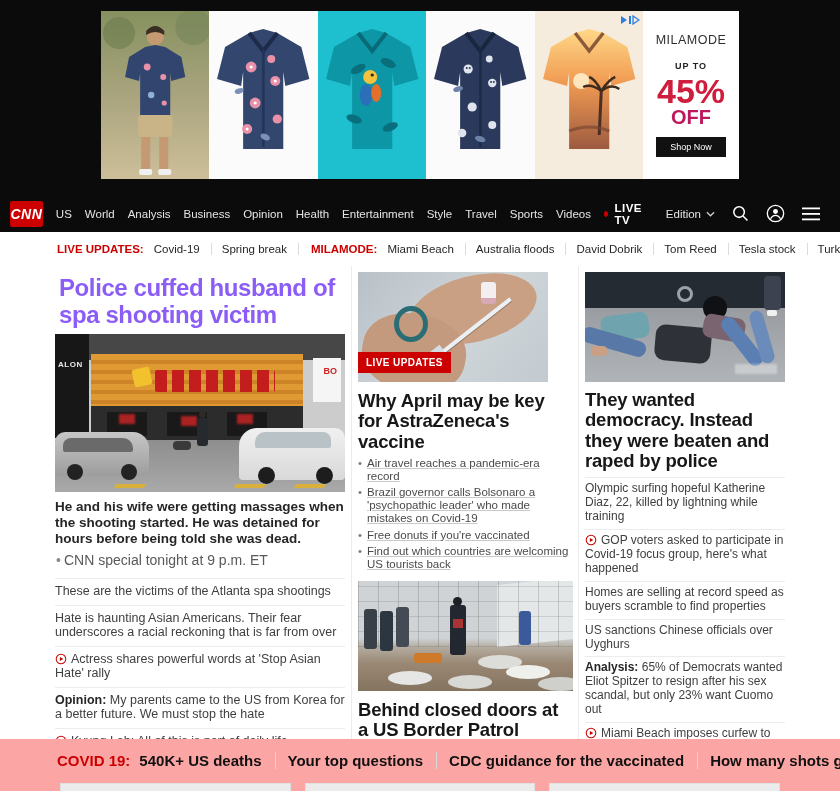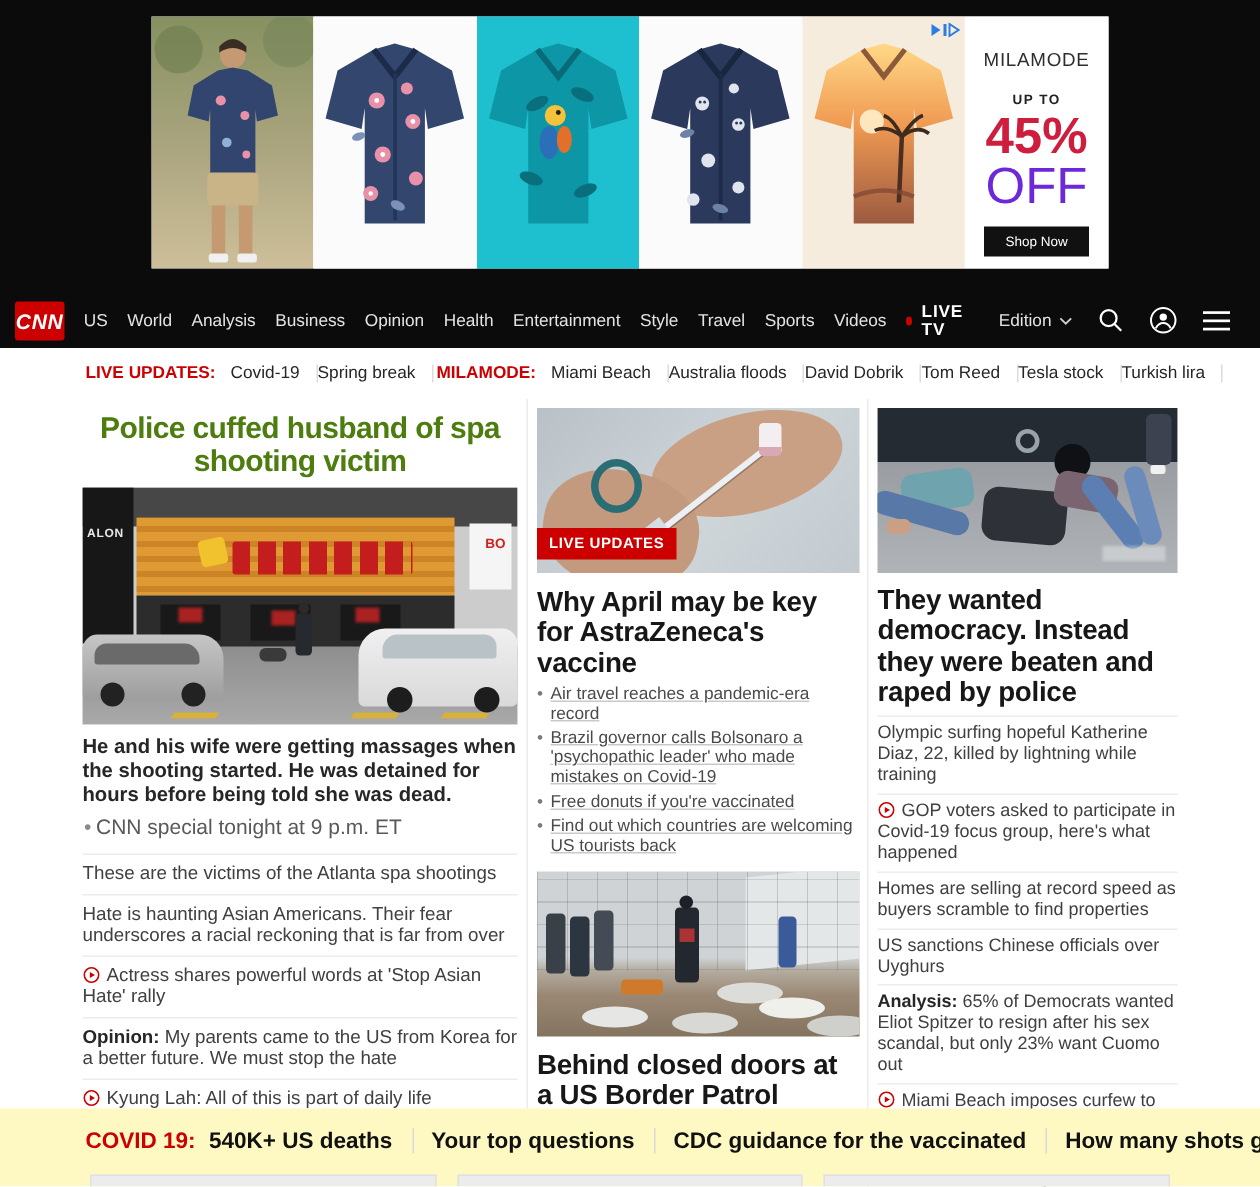--- a/index.html
+++ b/index.html
@@ -10,73 +10,73 @@
   
   .header { background:#0b0b0b; }
   .ad-zone { height:195px; display:flex; justify-content:center; align-items:flex-start; padding-top:11px; position:relative; }
   .ad { width:638px; height:168px; display:flex; background:#fff; position:relative; cursor:pointer; }
   .ad-tile { flex:1 1 0; position:relative; overflow:hidden; }
   .ad-tile svg { width:100%; height:100%; display:block; }
   .ad-panel { width:96px; background:#fff; text-align:center; padding-top:22px; flex:0 0 96px; }
   .ad-brand { font-size:12.5px; letter-spacing:.5px; color:#2e2e2e; }
   .ad-upto { font-size:9px; font-weight:bold; color:#222; margin-top:14px; letter-spacing:1px; }
   .ad-pct { font-size:34px; font-weight:800; color:#cf1d3e; line-height:.95; margin-top:4px; }
-  .ad-off { font-size:34px; font-weight:400; color:#6d28d9; line-height:1; }
+  .ad-off { font-size:20px; font-weight:700; color:#be185d; line-height:1; }
   .ad-cta { display:inline-block; background:#111; color:#fff; font-size:9px; padding:5px 14px; margin-top:10px; border:none; cursor:pointer; font-family:inherit; }
   .adchoices { position:absolute; top:3px; right:99px; width:26px; height:12px; display:flex; align-items:center; justify-content:flex-end; }
 
   
   .nav { height:37px; display:flex; align-items:center; padding:0 20px 0 10px; background:#0b0b0b; }
   .logo { background:#cc0000; color:#fff; font-weight:800; font-style:italic; font-size:14px; letter-spacing:.5px; width:35px; height:26px; display:flex; align-items:center; justify-content:center; border-radius:2px; margin-right:13px; cursor:pointer; }
   .nav-item { color:#e4e4e4; font-size:11.5px; margin-right:13px; cursor:pointer; white-space:nowrap; }
   .nav-right { margin-left:auto; display:flex; align-items:center; gap:17px; }
   .live-tv { display:flex; align-items:center; gap:6px; color:#fff; font-weight:bold; font-size:11.5px; letter-spacing:.5px; cursor:pointer; }
   .live-dot { width:6px; height:6px; border-radius:50%; background:#cc0000; }
   .edition { display:flex; align-items:center; gap:5px; color:#e4e4e4; font-size:11.5px; cursor:pointer; }
   .nav-icon { display:flex; align-items:center; cursor:pointer; }
 
   
   .trending { height:34px; display:flex; align-items:center; padding-left:57px; font-size:11.5px; color:#262626; background:#fff; }
   .t-label { color:#cc0000; font-weight:bold; margin-right:10px; white-space:nowrap; }
-  .t-item { margin-right:0; padding-right:11px; border-right:1px solid #dcdcdc; white-space:nowrap; cursor:pointer; }
+  .t-item { margin-right:10px; padding-right:11px; border-right:1px solid #dcdcdc; white-space:nowrap; cursor:pointer; }
   .t-label.second { margin-left:2px; }
 
   
   .cols { display:flex; padding:0 55px; align-items:flex-start; }
   .col-left { width:297px; flex:0 0 297px; padding-right:6px; border-right:1px solid #ececec; }
   .col-mid { width:227px; flex:0 0 227px; padding:0 6px; border-right:1px solid #ececec; }
   .col-right { width:206px; flex:0 0 206px; padding-left:6px; }
 
-  .main-headline { font-size:20px; font-weight:bold; color:#4d7c0f; text-align:center; line-height:1.12; letter-spacing:-.4px; margin:9px 4px 5px; cursor:pointer; }
+  .main-headline { font-size:24px; font-weight:bold; color:#8b5cf6; line-height:1.12; letter-spacing:-.4px; margin:9px 4px 5px; cursor:pointer; }
   .photo { position:relative; overflow:hidden; cursor:pointer; background:#ccc; }
   .photo * { position:absolute; }
   .photo-spa { width:290px; height:158px; margin-top:4px; }
   .lead { font-weight:bold; font-size:13.5px; line-height:1.2; color:#262626; margin-top:7px; cursor:pointer; }
   .lead-note { font-size:14px; color:#595959; margin-top:5px; padding-left:9px; position:relative; cursor:pointer; }
   .lead-note::before { content:"•"; position:absolute; left:1px; color:#8a8a8a; }
   .list { margin-top:10px; }
   .item { border-top:1px solid #ececec; padding:5px 0 6px; font-size:12.5px; line-height:1.16; color:#404040; cursor:pointer; }
   .item .prefix { font-weight:bold; color:#262626; }
   .vicon { width:12px; height:12px; vertical-align:-2px; margin-right:4px; }
 
-  .photo-vax { width:215px; height:110px; margin-top:6px; }
+  .photo-vax { width:190px; height:110px; margin-top:6px; }
   .badge { position:absolute; left:0; bottom:9px; background:#cc0000; color:#fff; font-size:10px; font-weight:bold; letter-spacing:.4px; padding:5px 8px; }
   .sub-headline { font-size:18.5px; font-weight:bold; color:#171717; line-height:1.1; margin:9px 0 5px; letter-spacing:-.2px; cursor:pointer; }
   .bullets { margin-top:3px; }
   .bullet { font-size:11.5px; color:#4a4a4a; line-height:1.14; padding-left:9px; position:relative; margin-bottom:3px; cursor:pointer; }
   .bullet::before { content:"•"; position:absolute; left:0; color:#7a7a7a; }
   .bullet span { text-decoration:underline; text-decoration-color:#c9c9c9; }
   .photo-border { width:215px; height:110px; margin-top:10px; }
   .photo-protest { width:200px; height:110px; margin-top:6px; }
   .col-right .sub-headline { margin-top:8px; }
   .col-right .list { margin-top:6px; }
   .col-right .item { padding:4px 0 5px; font-size:12px; }
 
   
-  .bottom { position:absolute; left:0; right:0; top:739px; bottom:0; background:#fef9c3;text-align:center; }
+  .bottom { position:absolute; left:0; right:0; top:739px; bottom:0; background:#fca5a5;text-align:center; }
   .covid { display:flex; align-items:center; padding:13px 0 0 57px; font-size:15px; font-weight:bold; color:#111; }
   .covid-label { color:#cc0000; margin-right:9px; white-space:nowrap; }
   .covid-item { margin-right:12px; padding-right:13px; border-right:1px solid #d9d9d9; white-space:nowrap; cursor:pointer; }
   .next-row { display:flex; gap:14px; padding:0 60px; margin-top:14px; }
   .next-card { flex:1; height:50px; background:#ececec; border:1px solid #e0e0e0; }
 
   
   .photo .txt { font-family:"Liberation Sans",sans-serif; }
 </style>
 </head>

